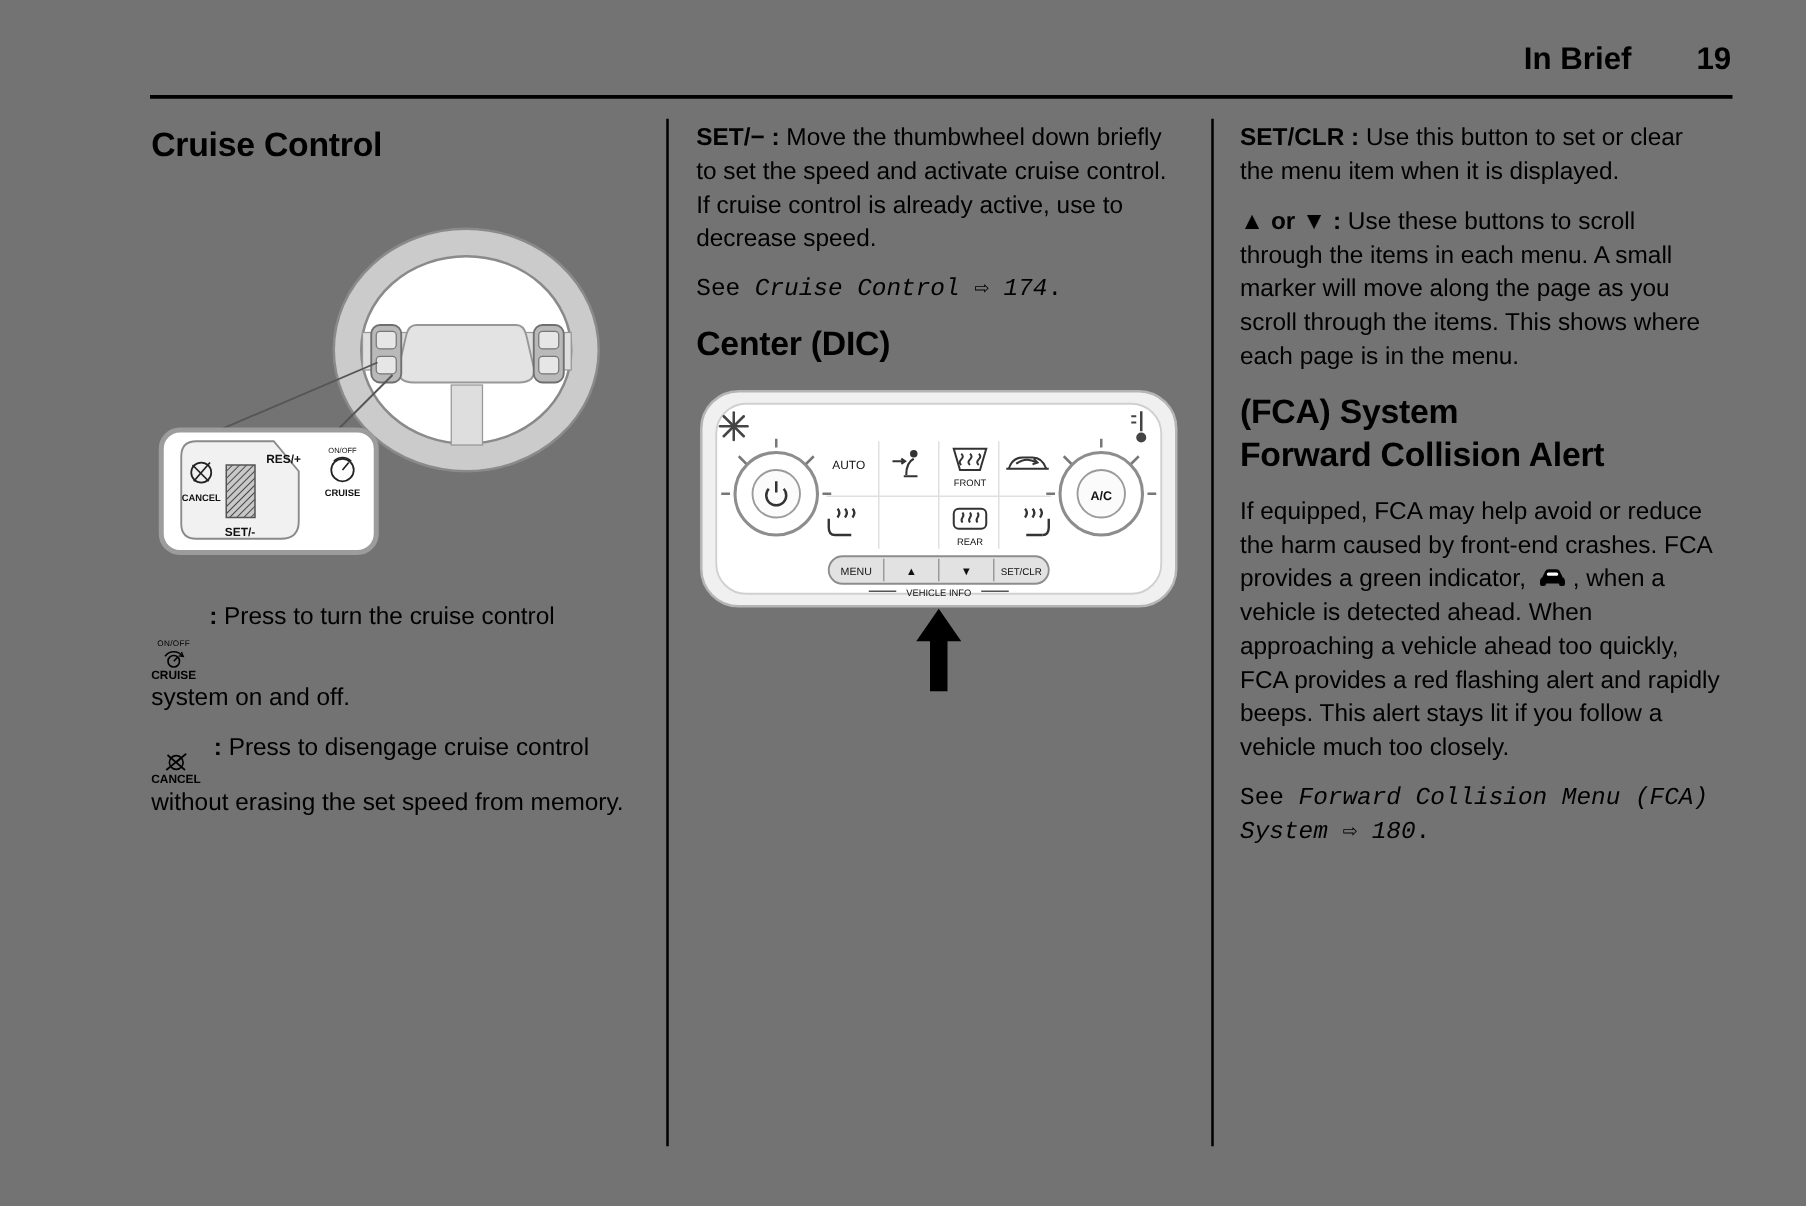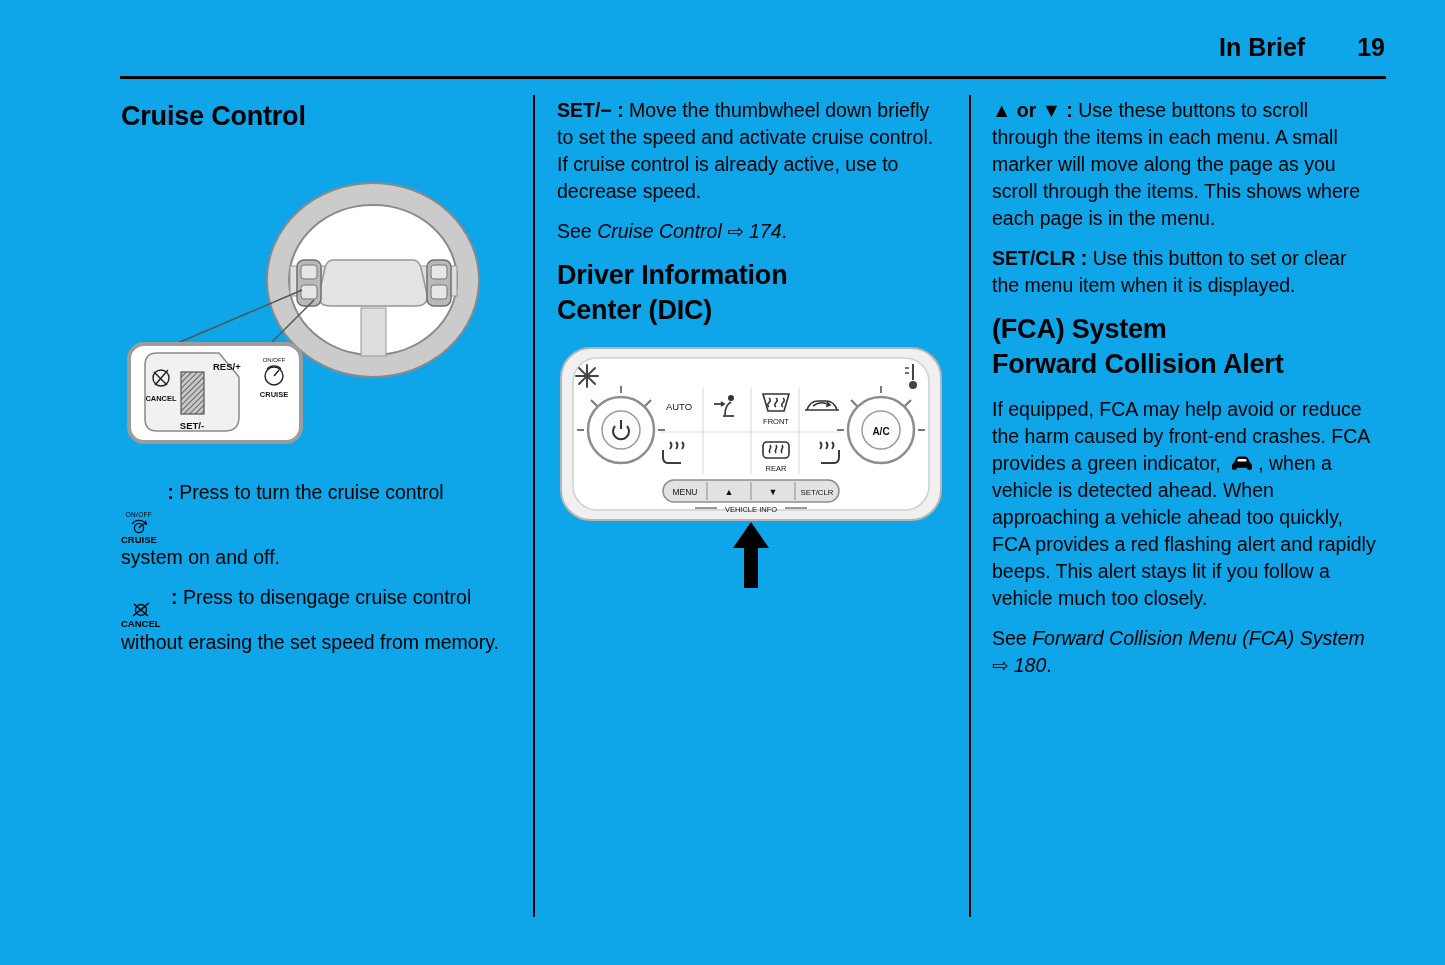--- a/index.html
+++ b/index.html
@@ -3,21 +3,21 @@
 <meta charset="utf-8">
 <style>
   * { box-sizing: border-box; }
   html, body { margin: 0; padding: 0; }
   body {
     width: 1445px; height: 965px;
     background: #ffffff;
     font-family: "Liberation Sans", "DejaVu Sans", sans-serif;
     color: #000;
   }
-  .page { position: relative; width: 1445px; height: 965px; background: #0ea5e9; overflow: hidden; }
+  .page { position: relative; width: 1445px; height: 965px; background: #737373; overflow: hidden; }
 
   .header {
     position: absolute; top: 33px; right: 60px;
     display: flex; gap: 52px;
     font-size: 25px; font-weight: bold;
   }
   .header-rule {
     position: absolute; top: 76px; left: 120px; width: 1266px; height: 3px; background: #000;
   }
   .vrule { position: absolute; top: 95px; width: 2px; height: 822px; background: #000; }
@@ -26,21 +26,21 @@
 
   .col { position: absolute; top: 97px; font-size: 19.5px; line-height: 27px; }
   .col1 { left: 121px; width: 384px; }
   .col2 { left: 557px; width: 390px; }
   .col3 { left: 992px; width: 386px; }
 
   .sect { font-size: 27px; font-weight: bold; line-height: 35px; margin: 2px 0 14px 0; letter-spacing: -0.2px; }
   .hline { display: block; }
 
   .col p { margin: 0 0 13px 0; }
-  .see { margin: 0 0 18px 0; }
+  .see { margin: 0 0 18px 0; font-family: Liberation Mono, monospace; }
   .lead { font-weight: bold; }
   .ital { font-style: italic; }
 
   .illus { margin: 8px 0 24px 0; }
   .illus2 { margin: 12px 0 12px 0; }
 
   .ic-stack {
     display: inline-flex; flex-direction: column; align-items: center;
     line-height: 1; margin-right: 5px; vertical-align: -18px;
   }
@@ -160,21 +160,20 @@
     </p>
 
     <p class="see">
       <span>See</span>
       <span class="ital">Cruise Control</span>
       <span>⇨</span>
       <span class="ital">174</span><span>.</span>
     </p>
 
     <h2 class="sect">
-      <span class="hline">Driver Information</span>
       <span class="hline">Center (DIC)</span>
     </h2>
 
 
     <div class="illus2">
       <svg width="388" height="250" viewBox="0 0 388 250">
         <g>
           <rect x="4" y="6" width="380" height="172" rx="30" fill="#f0f0f0" stroke="#b5b5b5" stroke-width="2"></rect>
           <rect x="16" y="16" width="356" height="152" rx="24" fill="#ffffff" stroke="#d0d0d0" stroke-width="1.5"></rect>
 
@@ -289,27 +288,27 @@
           <polygon points="194,180 176,206 187,206 187,246 201,246 201,206 212,206" fill="#000"></polygon>
         </g>
       </svg>
     </div>
 
 
   </div>
 
   <div class="col col3">
     <p>
+      <span class="lead">SET/CLR :</span>
+      <span>Use this button to set or clear the menu item when it is displayed.</span>
+    </p>
+
+    <p>
       <span class="lead">▲ or ▼ :</span>
       <span>Use these buttons to scroll through the items in each menu. A small marker will move along the page as you scroll through the items. This shows where each page is in the menu.</span>
-    </p>
-
-    <p>
-      <span class="lead">SET/CLR :</span>
-      <span>Use this button to set or clear the menu item when it is displayed.</span>
     </p>
 
 
     <h2 class="sect">
       <span class="hline">(FCA) System</span>
       <span class="hline">Forward Collision Alert</span>
     </h2>
 
     <p>
       <span>If equipped, FCA may help avoid or reduce the harm caused by front-end crashes. FCA provides a green indicator,</span>

